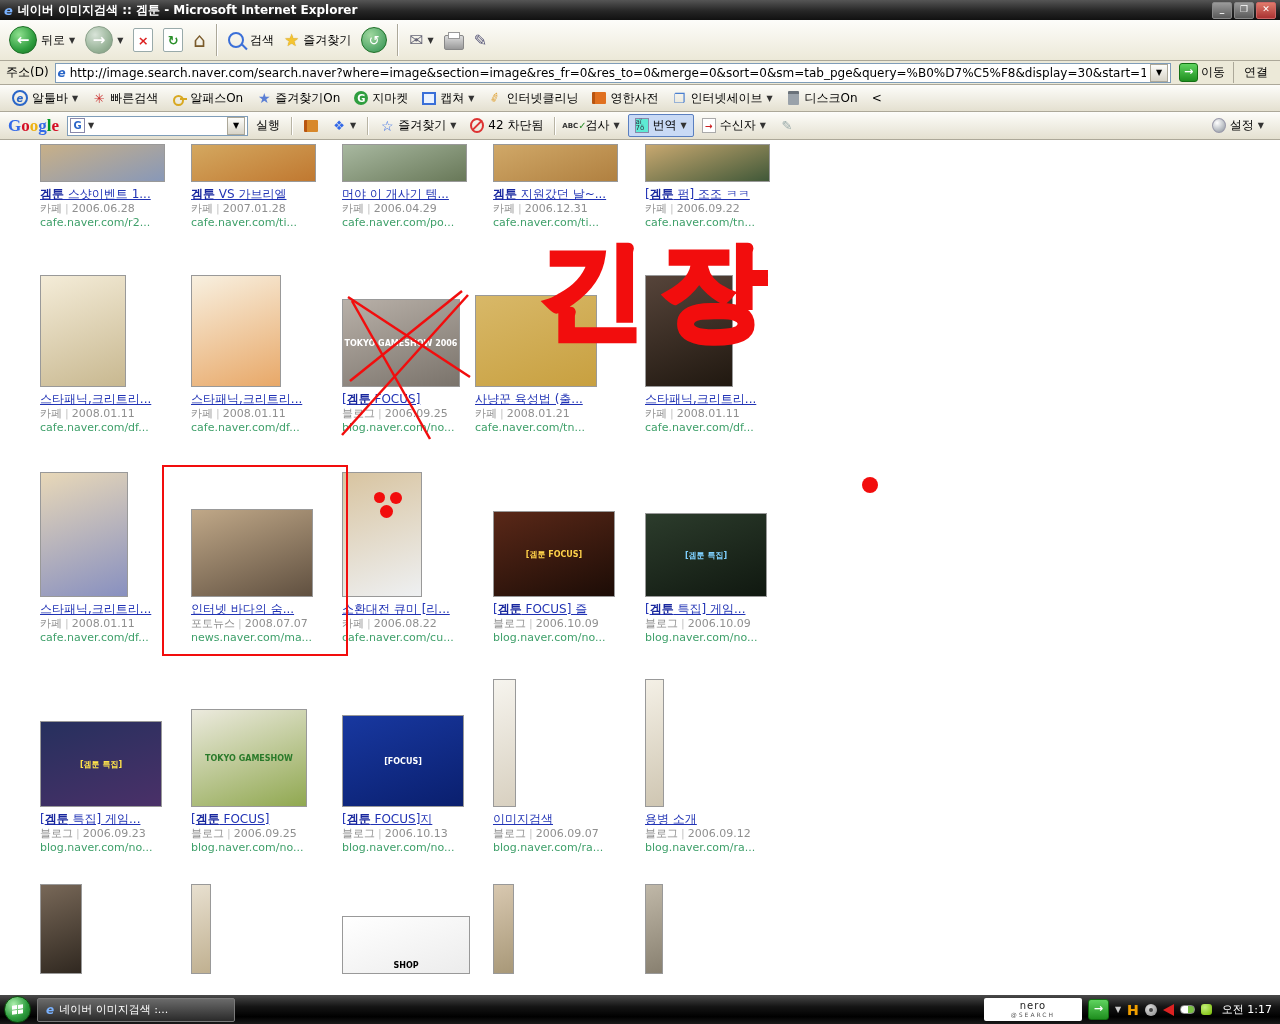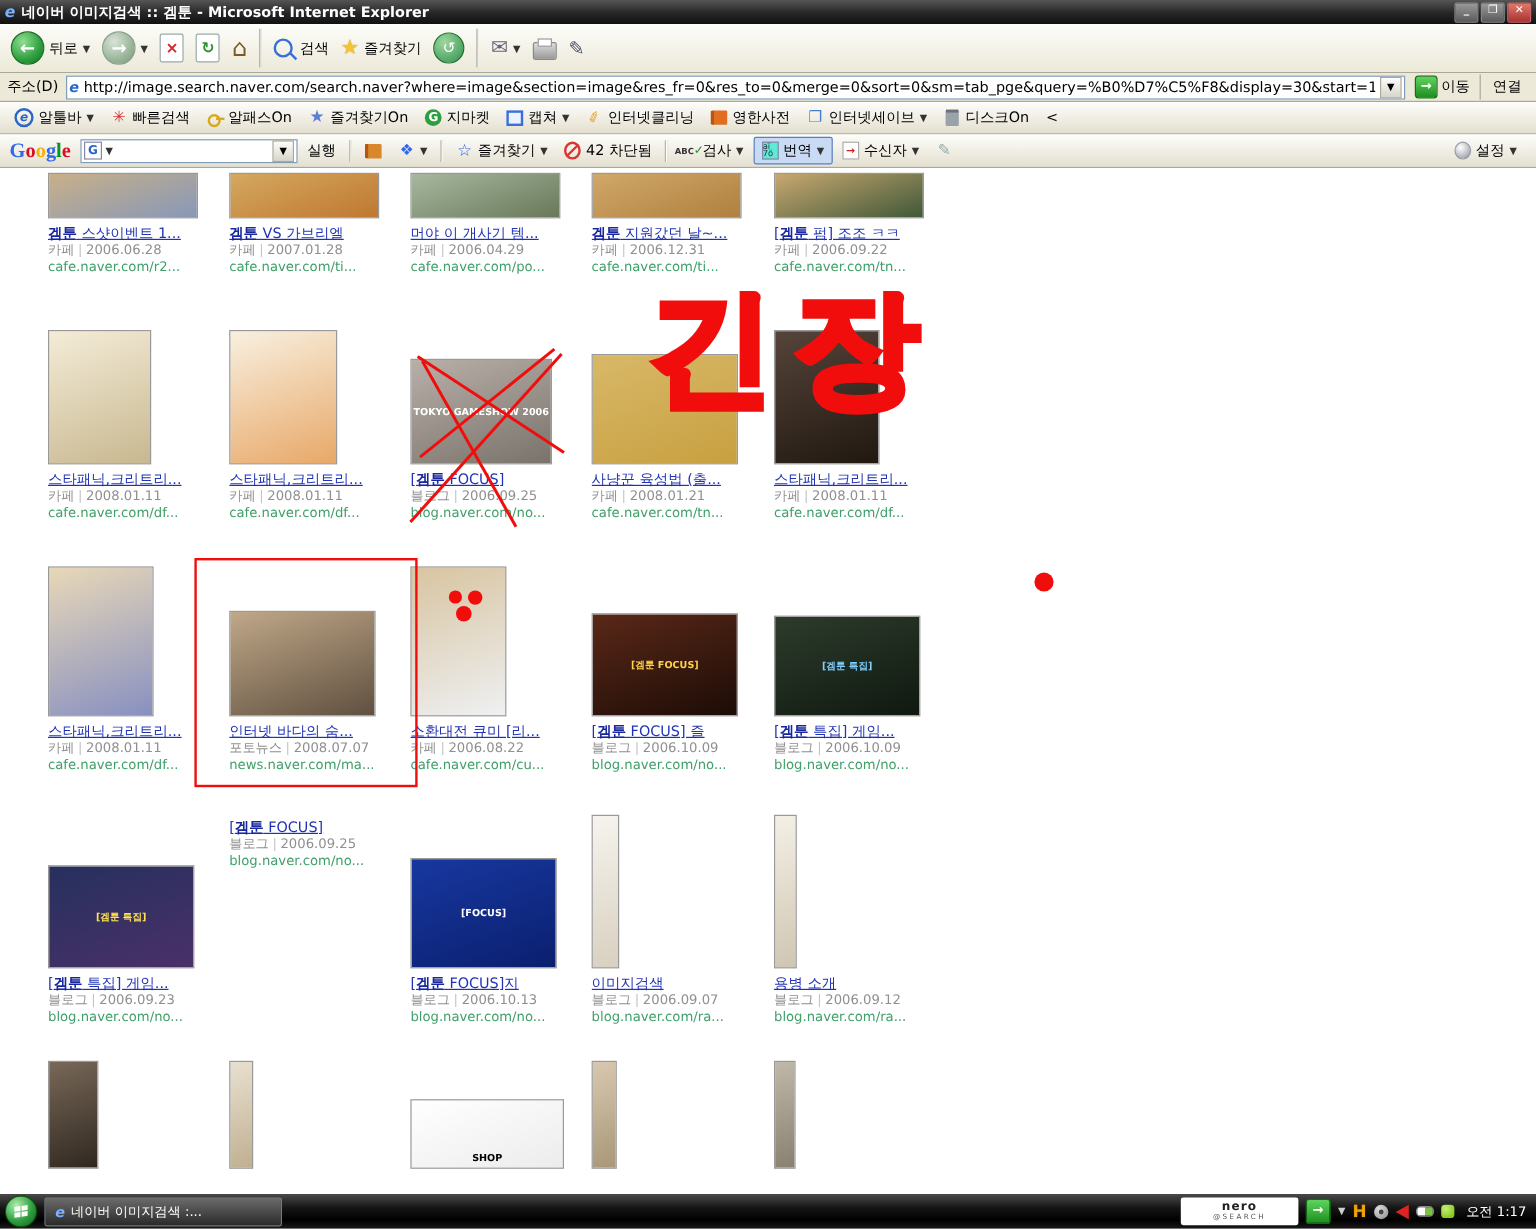--- a/index.html
+++ b/index.html
@@ -136,21 +136,21 @@
   .start-orb{width:25px;height:25px;border-radius:50%;border:1px solid #0a4d0a;
              background:radial-gradient(circle at 35% 30%,#aef0ae,#2f9e3f 55%,#0f5f1f);
              display:flex;align-items:center;justify-content:center;}
   .orb-flag{display:grid;grid-template-columns:5px 5px;grid-template-rows:4px 4px;gap:1px;transform:skewY(-8deg);}
   .orb-flag i{background:#fff;display:block;}
   .task-btn{height:22px;display:flex;align-items:center;gap:5px;padding:0 8px;min-width:180px;
             background:linear-gradient(#6a6a6a,#2a2a2a);border:1px solid #7a7a7a;border-radius:2px;font-size:11px;}
   .tb-spring{flex:1;}
   .nero{width:98px;height:23px;background:#fff;color:#222;border-radius:2px;display:flex;flex-direction:column;
         align-items:center;justify-content:center;line-height:9px;}
-  .nero .n1{font-weight:bold;font-size:10px;letter-spacing:1px;}
+  .nero .n1{font-weight:normal;font-size:10px;letter-spacing:1px;}
   .nero .n2{font-size:6px;color:#555;letter-spacing:2px;}
   .tray-go{width:19px;height:19px;background:linear-gradient(#5fd35f,#1f8f1f);border:1px solid #0f6f0f;
            border-radius:3px;color:#fff;text-align:center;line-height:18px;font-weight:bold;font-size:11px;}
   .tray-caret{font-size:8px;color:#ccc;}
   .tray{display:flex;align-items:center;gap:6px;}
   .tr-h{color:#f0a000;font-weight:bold;font-size:14px;text-shadow:0 0 1px #804d00;}
   .tr-spk{width:12px;height:12px;border-radius:50%;background:radial-gradient(circle at 35% 30%,#ddd,#888);position:relative;}
   .tr-spk::after{content:"";position:absolute;inset:4px;border-radius:50%;background:#444;}
   .tr-horn{width:0;height:0;border-top:6px solid transparent;border-bottom:6px solid transparent;border-right:11px solid #d22;}
   .tr-pill{width:13px;height:7px;border-radius:4px;border:1px solid #888;
@@ -410,21 +410,21 @@
         <div class="result" style="left: 342px; top: 122px;">
           <div class="thumb" style="width: 118px; height: 88px; margin-top: 37px; background: linear-gradient(160deg, rgb(184, 176, 168), rgb(122, 115, 107));">
             <span class="thumb-label" style="color: rgb(255, 255, 255);">TOKYO GAMESHOW 2006</span>
           </div>
           <div class="caption">
             <a class="r-title">[<b>겜툰</b> FOCUS]</a>
             <div class="r-meta"><span>블로그</span><span class="sep">|</span><span>2006.09.25</span></div>
             <div class="r-url">blog.naver.com/no...</div>
           </div>
         </div>
-        <div class="result" style="left: 493px; top: 122px;">
+        <div class="result" style="left: 475px; top: 122px;">
           <div class="thumb" style="width: 122px; height: 92px; margin-top: 33px; background: linear-gradient(160deg, rgb(216, 184, 104), rgb(200, 160, 64));"></div>
           <div class="caption">
             <a class="r-title">사냥꾼 육성법 (출...</a>
             <div class="r-meta"><span>카페</span><span class="sep">|</span><span>2008.01.21</span></div>
             <div class="r-url">cafe.naver.com/tn...</div>
           </div>
         </div>
         <div class="result" style="left: 645px; top: 122px;">
           <div class="thumb" style="width: 88px; height: 112px; margin-top: 13px; background: linear-gradient(160deg, rgb(86, 68, 58), rgb(32, 24, 16));"></div>
           <div class="caption">
@@ -481,20 +481,23 @@
           <div class="thumb" style="width: 122px; height: 86px; margin-top: 44px; background: linear-gradient(160deg, rgb(38, 48, 94), rgb(74, 48, 104));">
             <span class="thumb-label" style="color: rgb(255, 227, 74);">[겜툰 특집]</span>
           </div>
           <div class="caption">
             <a class="r-title">[<b>겜툰</b> 특집] 게임...</a>
             <div class="r-meta"><span>블로그</span><span class="sep">|</span><span>2006.09.23</span></div>
             <div class="r-url">blog.naver.com/no...</div>
           </div>
         </div>
         <div class="result" style="left: 191px; top: 537px;">
+          <div class="thumb" style="width: 116px; height: 98px; margin-top: 32px; background: linear-gradient(160deg, rgb(236, 234, 222), rgb(144, 168, 80));">
+            <span class="thumb-label" style="color: rgb(42, 122, 42);">TOKYO GAMESHOW</span>
+          </div>
           <div class="caption">
             <a class="r-title">[<b>겜툰</b> FOCUS]</a>
             <div class="r-meta"><span>블로그</span><span class="sep">|</span><span>2006.09.25</span></div>
             <div class="r-url">blog.naver.com/no...</div>
           </div>
         </div>
         <div class="result" style="left: 342px; top: 537px;">
           <div class="thumb" style="width: 122px; height: 92px; margin-top: 38px; background: linear-gradient(160deg, rgb(24, 56, 160), rgb(10, 31, 110));">
             <span class="thumb-label" style="color: rgb(255, 255, 255);">[FOCUS]</span>
           </div>

